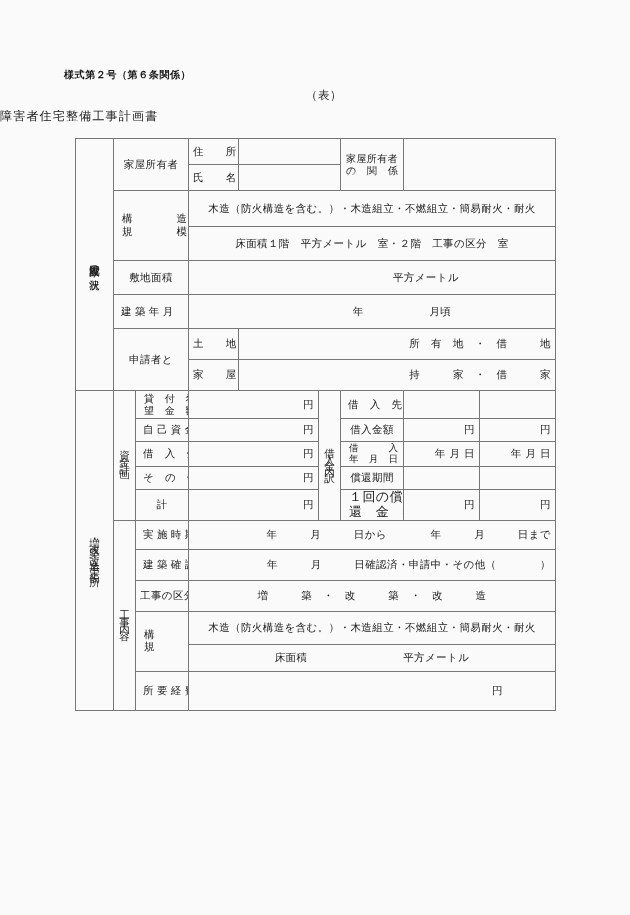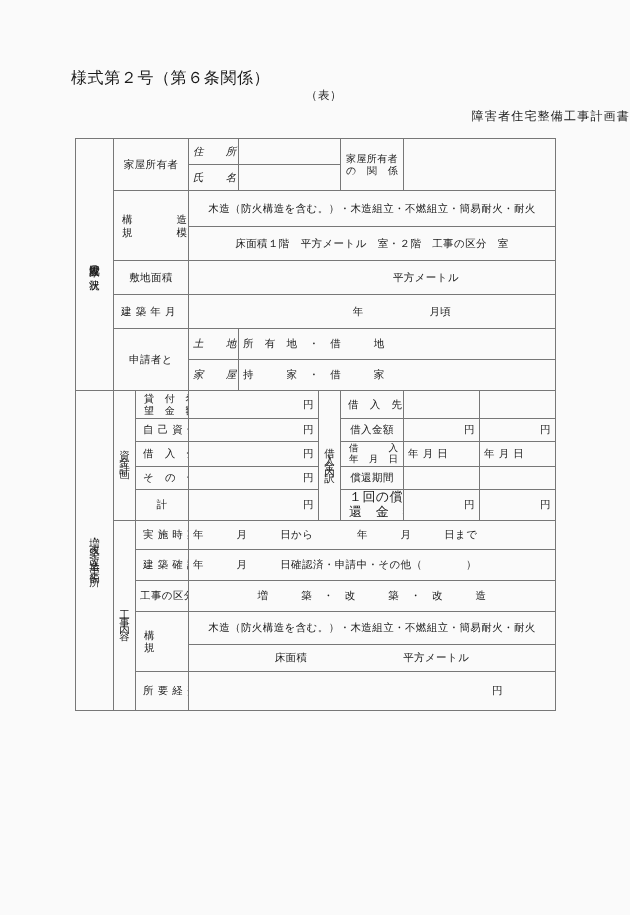--- a/index.html
+++ b/index.html
@@ -7,31 +7,31 @@
     width:630px; height:915px;
     background:#fafafa;
     font-family:"DejaVu Serif","Liberation Serif",serif;
     color:#1a1a1a;
     position:relative;
     overflow:hidden;
   }
   .page{position:absolute; left:0; top:0; width:630px; height:915px;}
 
   .form-no{
-    position:absolute; left:71px; top:68px;
-    font-size:16px; letter-spacing:0.6px; white-space:nowrap;
+    position:absolute; left:64px; top:68px;
+    font-size:10px; letter-spacing:0.6px; white-space:nowrap;font-weight:bold;
   }
   .omote{
     position:absolute; left:0; top:88px; width:630px;
     text-align:center; font-size:11.5px; letter-spacing:0.6px;
   }
   .omote span{padding-left:18px;}
   .doc-title{
     position:absolute; left:0; top:108px; width:630px;
-    text-align:right; font-size:12px; letter-spacing:1.2px;
+    text-align:left; font-size:12px; letter-spacing:1.2px;
   }
 
   
   table.form{
     position:absolute; left:75px; top:138px;
     width:480px;
     border-collapse:collapse;
     table-layout:fixed;
     font-size:10.5px;
     background:#fafafa;
@@ -55,26 +55,27 @@
     padding:6px 0 0 0;
     font-size:10.5px;
   }
   td.vert.tight{letter-spacing:4px;}
   td.lbl{text-align:center;}
   
   .spread{
     display:flex; justify-content:space-between;
     width:100%; box-sizing:border-box;
     padding:0 3px;
+    font-family:Liberation Serif, serif;
   }
   .spread2{
     display:flex; justify-content:space-around;
-    width:100%; box-sizing:border-box;font-style:italic;
-  }
-  .ctr{text-align:left;}
+    width:100%; box-sizing:border-box;
+  }
+  .ctr{text-align:right;}
   .rgt{text-align:right; padding-right:10px;}
   .two-line{
     display:flex; flex-direction:column; align-items:stretch;
     line-height:1.15; font-size:10px;
   }
   .two-line .spread{padding:0 4px;}
   td.pad-l{padding-left:8px;text-align:center;}
   .yen-right{text-align:right; padding-right:26px;}
   .rowgroup-top td{border-top:1px solid #777;}
 </style>

